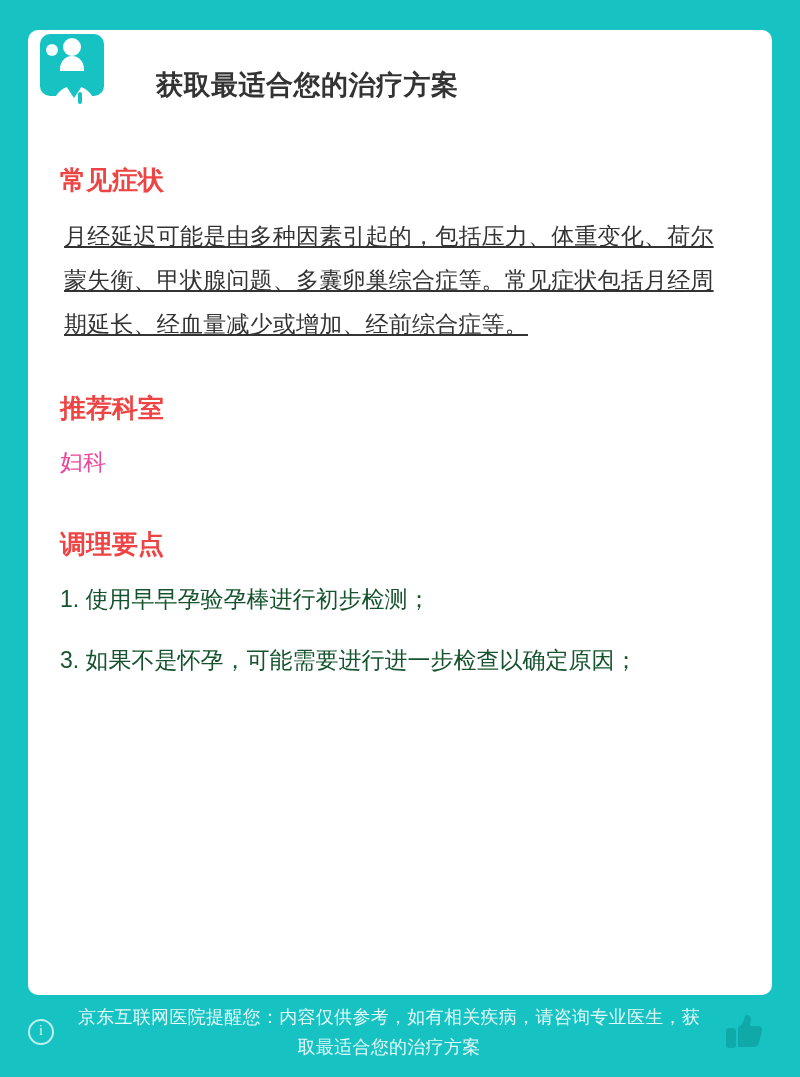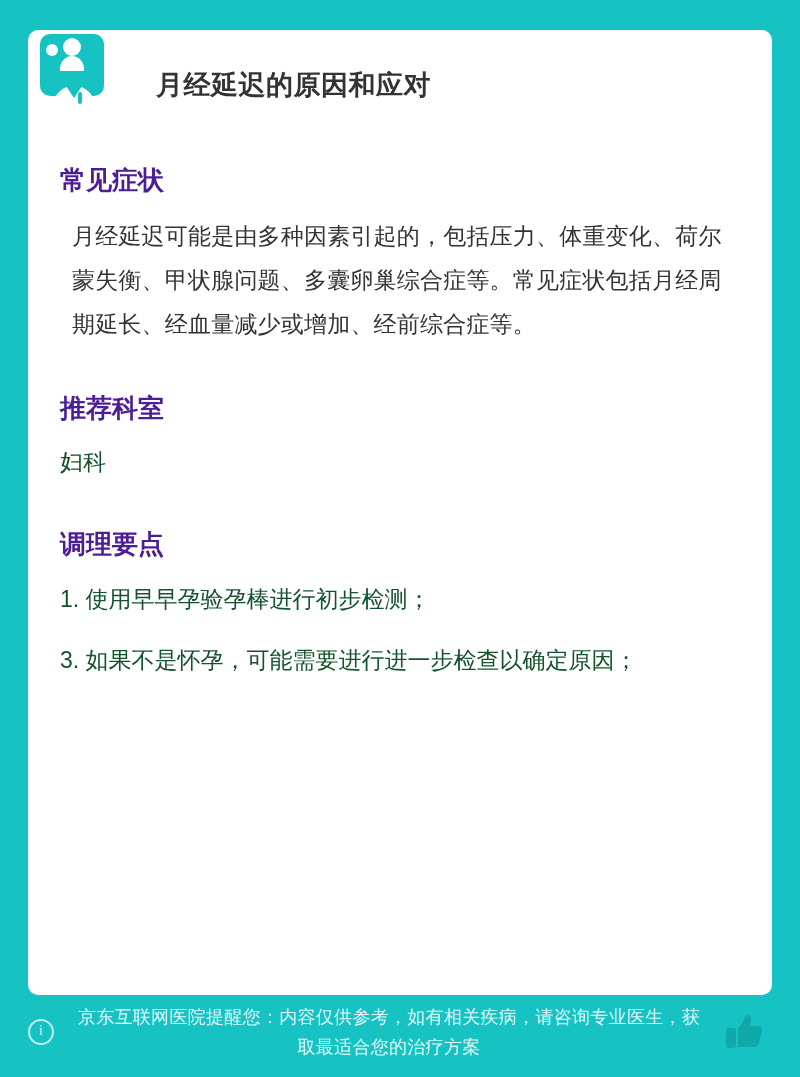--- a/index.html
+++ b/index.html
@@ -40,37 +40,38 @@
     font-size: 27px;
     font-weight: bold;
     color: #333333;
     margin: 0 0 0 96px;
     line-height: 34px;
     letter-spacing: 0.5px;
   }
   .section-head {
     font-size: 26px;
     font-weight: bold;
-    color: #4c1d95;
+    color: #ef4444;
     margin: 46px 0 18px 0;
     line-height: 32px;
   }
   .section-head.first {
     margin-top: 62px;
   }
   .body-text {
     font-size: 23px;
     color: #333333;
     line-height: 44px;
-    margin: 12px;
+    margin: 4px;
     letter-spacing: 0.2px;
+    text-decoration: underline;
   }
   .plain-line {
     font-size: 23px;
-    color: #14532d;
+    color: #ec4899;
     line-height: 40px;
     margin: 0 0 8px 0;
   }
   .steps {
     margin: 12px 0 0 0;
     padding: 0;
     list-style: none;
   }
   .steps li {
     font-size: 23px;
@@ -130,21 +131,21 @@
         <rect x="2" y="4" width="64" height="62" rx="10" fill="#16c2c2"></rect>
         <circle cx="14" cy="20" r="6" fill="#ffffff" opacity="0.95"></circle>
         <path d="M34 26c7 0 12 6 12 13v2H22v-2c0-7 5-13 12-13z" fill="#ffffff"></path>
         <circle cx="34" cy="17" r="9" fill="#ffffff"></circle>
         <path d="M14 82c0-16 9-26 22-26s22 10 22 26z" fill="#ffffff"></path>
         <path d="M28 56l8 12 8-12-8-4z" fill="#16c2c2"></path>
         <rect x="40" y="62" width="4" height="12" rx="2" fill="#16c2c2"></rect>
       </svg>
     </span>
 
-    <h1 class="title">月经延迟的原因和应对</h1>
+    <h1 class="title">获取最适合您的治疗方案</h1>
 
     <h2 class="section-head first">常见症状</h2>
     <p class="body-text">月经延迟可能是由多种因素引起的，包括压力、体重变化、荷尔蒙失衡、甲状腺问题、多囊卵巢综合症等。常见症状包括月经周期延长、经血量减少或增加、经前综合症等。</p>
 
     <h2 class="section-head">推荐科室</h2>
     <p class="plain-line">妇科</p>
 
     <h2 class="section-head">调理要点</h2>
     <ul class="steps">
       <li>1. 使用早早孕验孕棒进行初步检测；</li>

